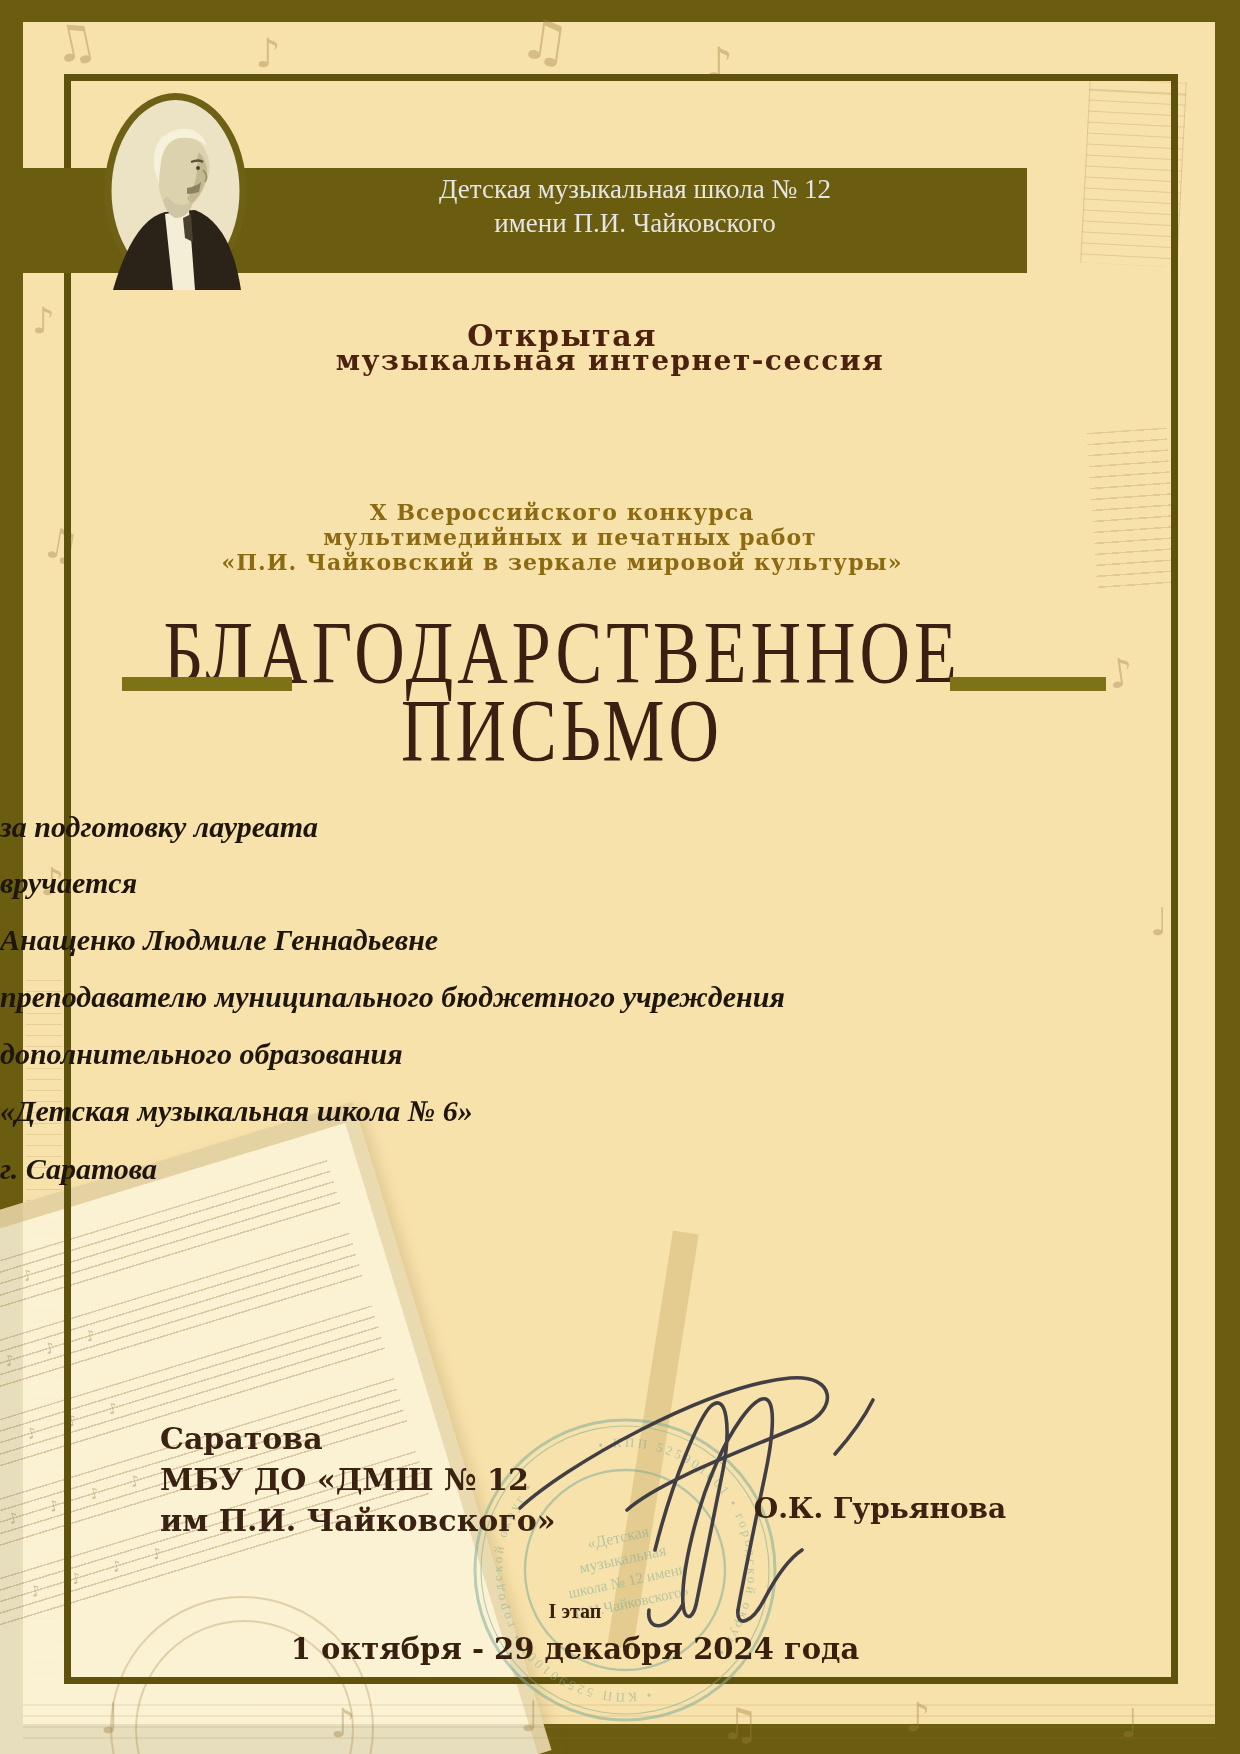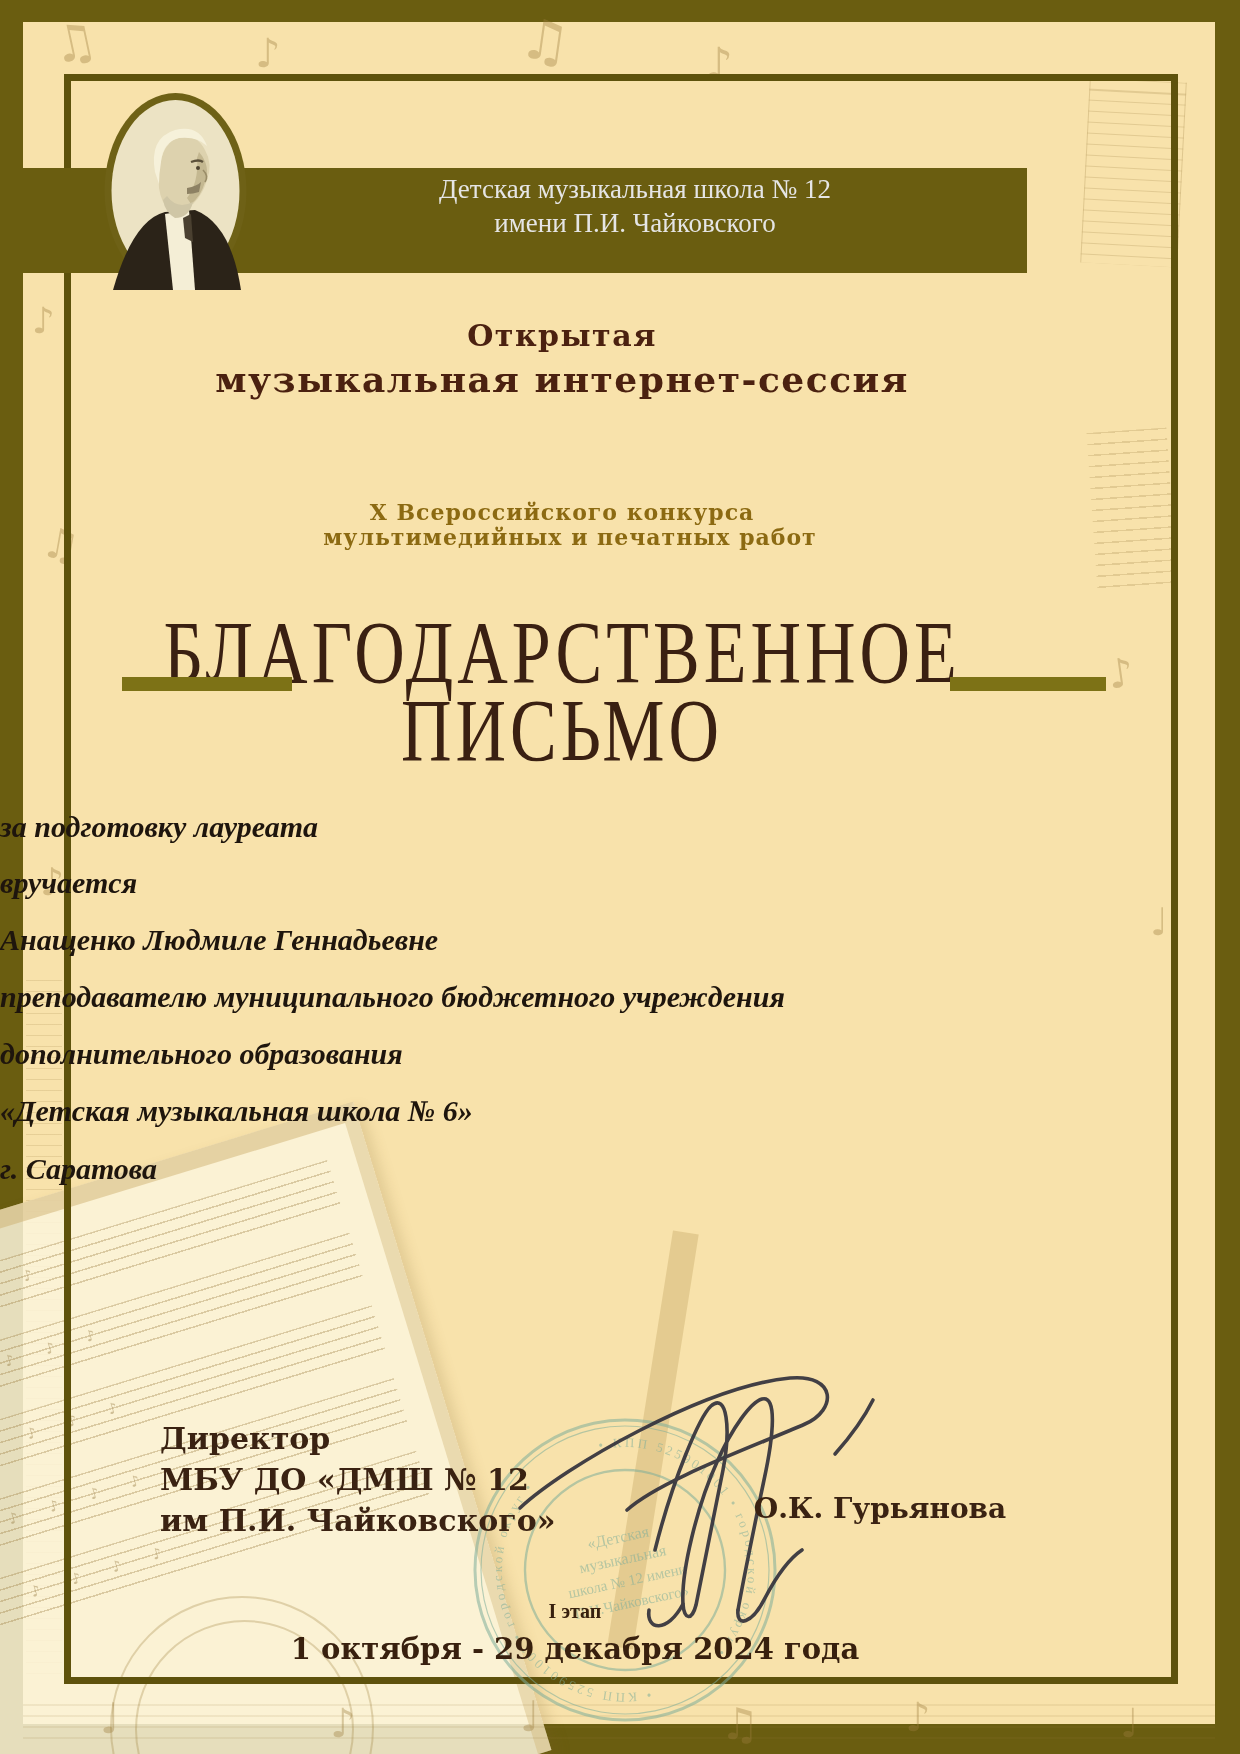--- a/index.html
+++ b/index.html
@@ -147,24 +147,25 @@
 
     <path d="M64 104 Q74 118 90 110 Q86 126 72 126 Q62 120 60 108 Z" fill="#cfc6a6"></path>
     <path d="M84 96 Q94 94 98 90 L96 100 Q90 102 84 102 Z" fill="#8d8163"></path>
 
     <path d="M88 70 q8 -3 12 0" stroke="#5c513a" stroke-width="2.4" fill="none"></path>
     <circle cx="95" cy="76" r="2" fill="#4e4430"></circle>
     <path d="M100 78 q6 6 2 12" stroke="#9a8d68" stroke-width="1.6" fill="none"></path>
   </svg>
 
   <div class="t-center session-line" style="top:318px;font-size:30px;">Открытая</div>
-  <div class="t-center session-line" style="top:358px;font-size:36px;">музыкальная интернет-сессия</div>
+  <div class="t-center session-line" style="top:344px;font-size:28px;padding-left:48px;">музыкальная интернет-сессия</div>
 
   <div class="t-center contest-line" style="top:499px;font-size:22px;">X Всероссийского конкурса</div>
   <div class="t-center contest-line" style="top:524px;font-size:22px;margin-left:8px;">мультимедийных и печатных работ</div>
+  <div class="t-center contest-line" style="top:549px;font-size:22px;">«П.И. Чайковский в зеркале мировой культуры»</div>
 
   <div class="t-center big-title" style="top:608px;"><span>БЛАГОДАРСТВЕННОЕ</span></div>
   <div class="t-center big-title" style="top:686px;"><span>ПИСЬМО</span></div>
   <div class="bar" style="left:122px;top:677px;width:170px;"></div>
   <div class="bar" style="left:950px;top:677px;width:156px;"></div>
 
   <div class="body-line" style="top:810px;">за подготовку лауреата</div>
   <div class="body-line" style="top:866px;">вручается</div>
   <div class="body-line" style="top:923px;">Анащенко Людмиле Геннадьевне</div>
   <div class="body-line" style="top:980px;">преподавателю муниципального бюджетного учреждения</div>
@@ -195,21 +196,21 @@
     <g fill="none" stroke="#33323c" stroke-width="3.6" stroke-linecap="round" opacity=".92">
       <path d="M 15 150 C 60 108, 200 28, 285 20 C 332 16, 332 52, 300 66 C 250 88, 155 122, 122 152"></path>
       <path d="M 330 96 C 346 78, 360 58, 368 42"></path>
       <path d="M 150 192 C 168 120, 195 58, 206 48 C 222 34, 226 70, 218 112 C 208 164, 198 214, 191 247 C 187 263, 179 262, 178 246 C 176 214, 192 148, 212 104 C 227 70, 246 44, 257 41 C 272 37, 269 76, 259 122 C 249 170, 239 218, 233 252"></path>
       <path d="M 233 252 C 231 270, 247 266, 260 240 C 270 221, 282 202, 297 192"></path>
       <path d="M 178 246 C 162 276, 141 272, 144 252"></path>
     </g>
   </svg>
 
   <div class="sig-role">
-    <div>Директор</div>
+    <div>Саратова</div>
     <div>МБУ ДО «ДМШ № 12</div>
     <div>им П.И. Чайковского»</div>
   </div>
   <div class="sig-name">О.К. Гурьянова</div>
 
   <div class="footer-line" style="top:1600px;font-size:20px;font-family:Liberation Serif, serif;">I этап</div>
   <div class="footer-line" style="top:1632px;font-size:29px;">1 октября - 29 декабря 2024 года</div>
 
 </div>
 

